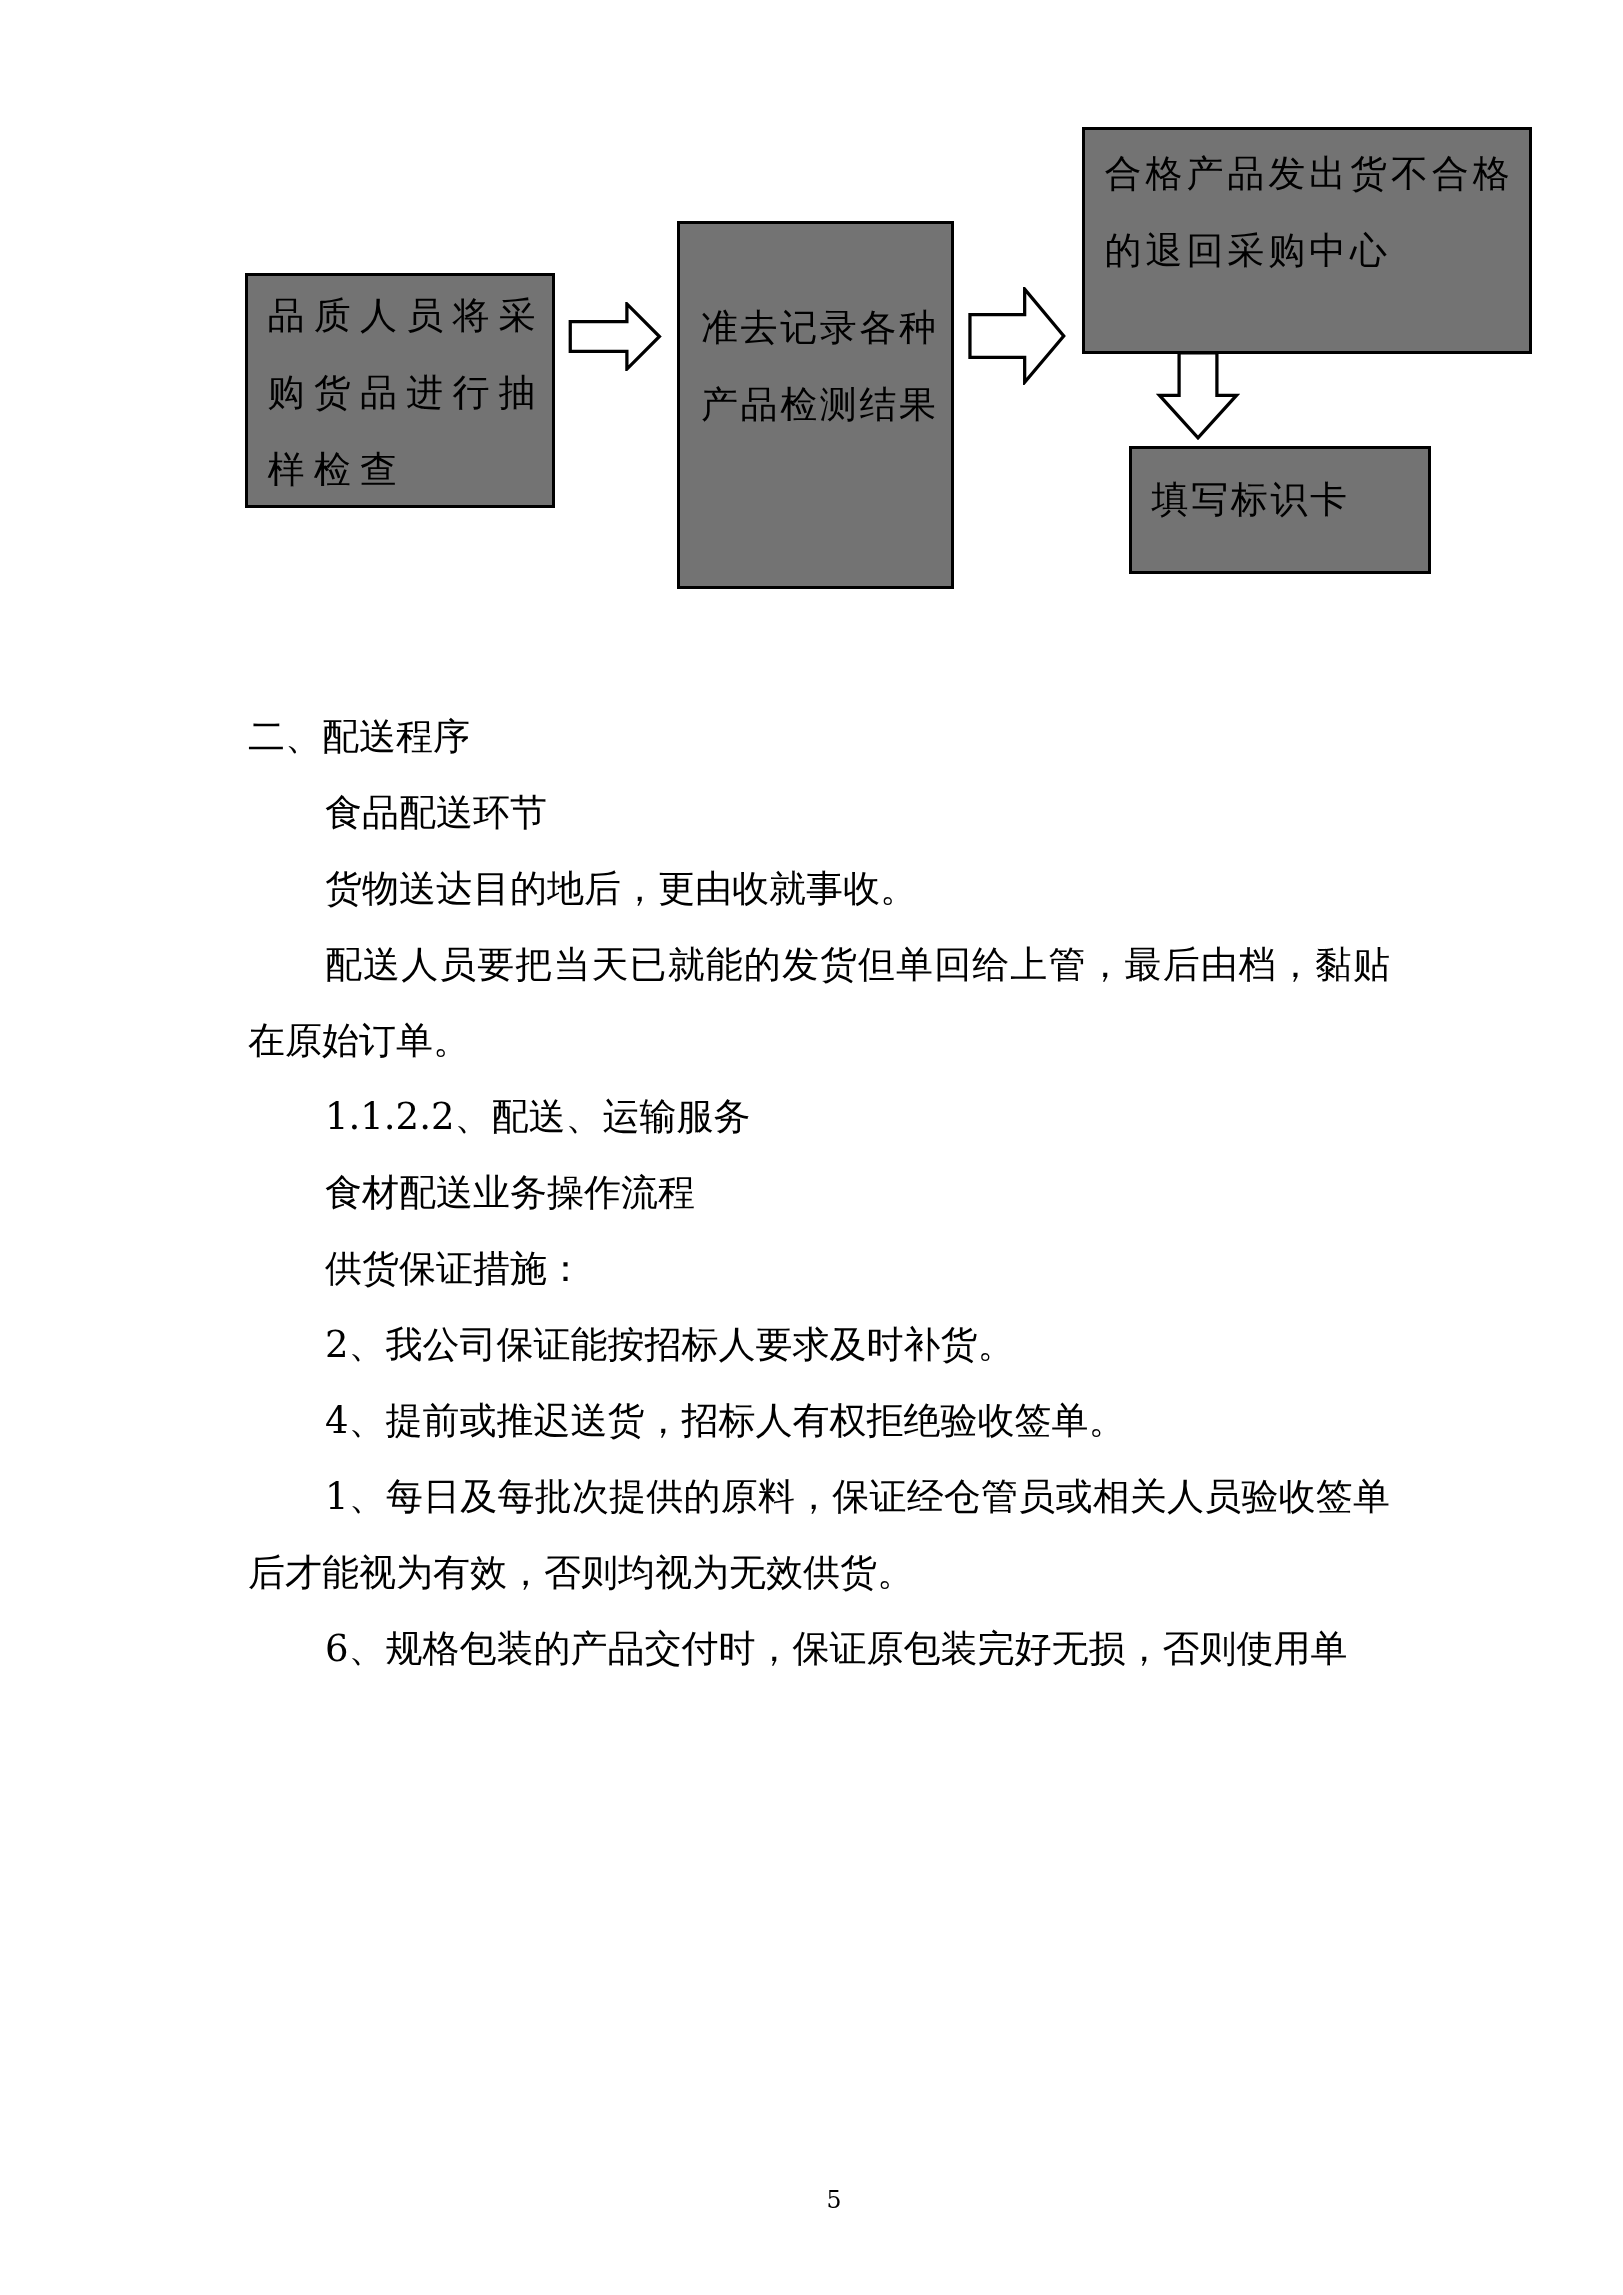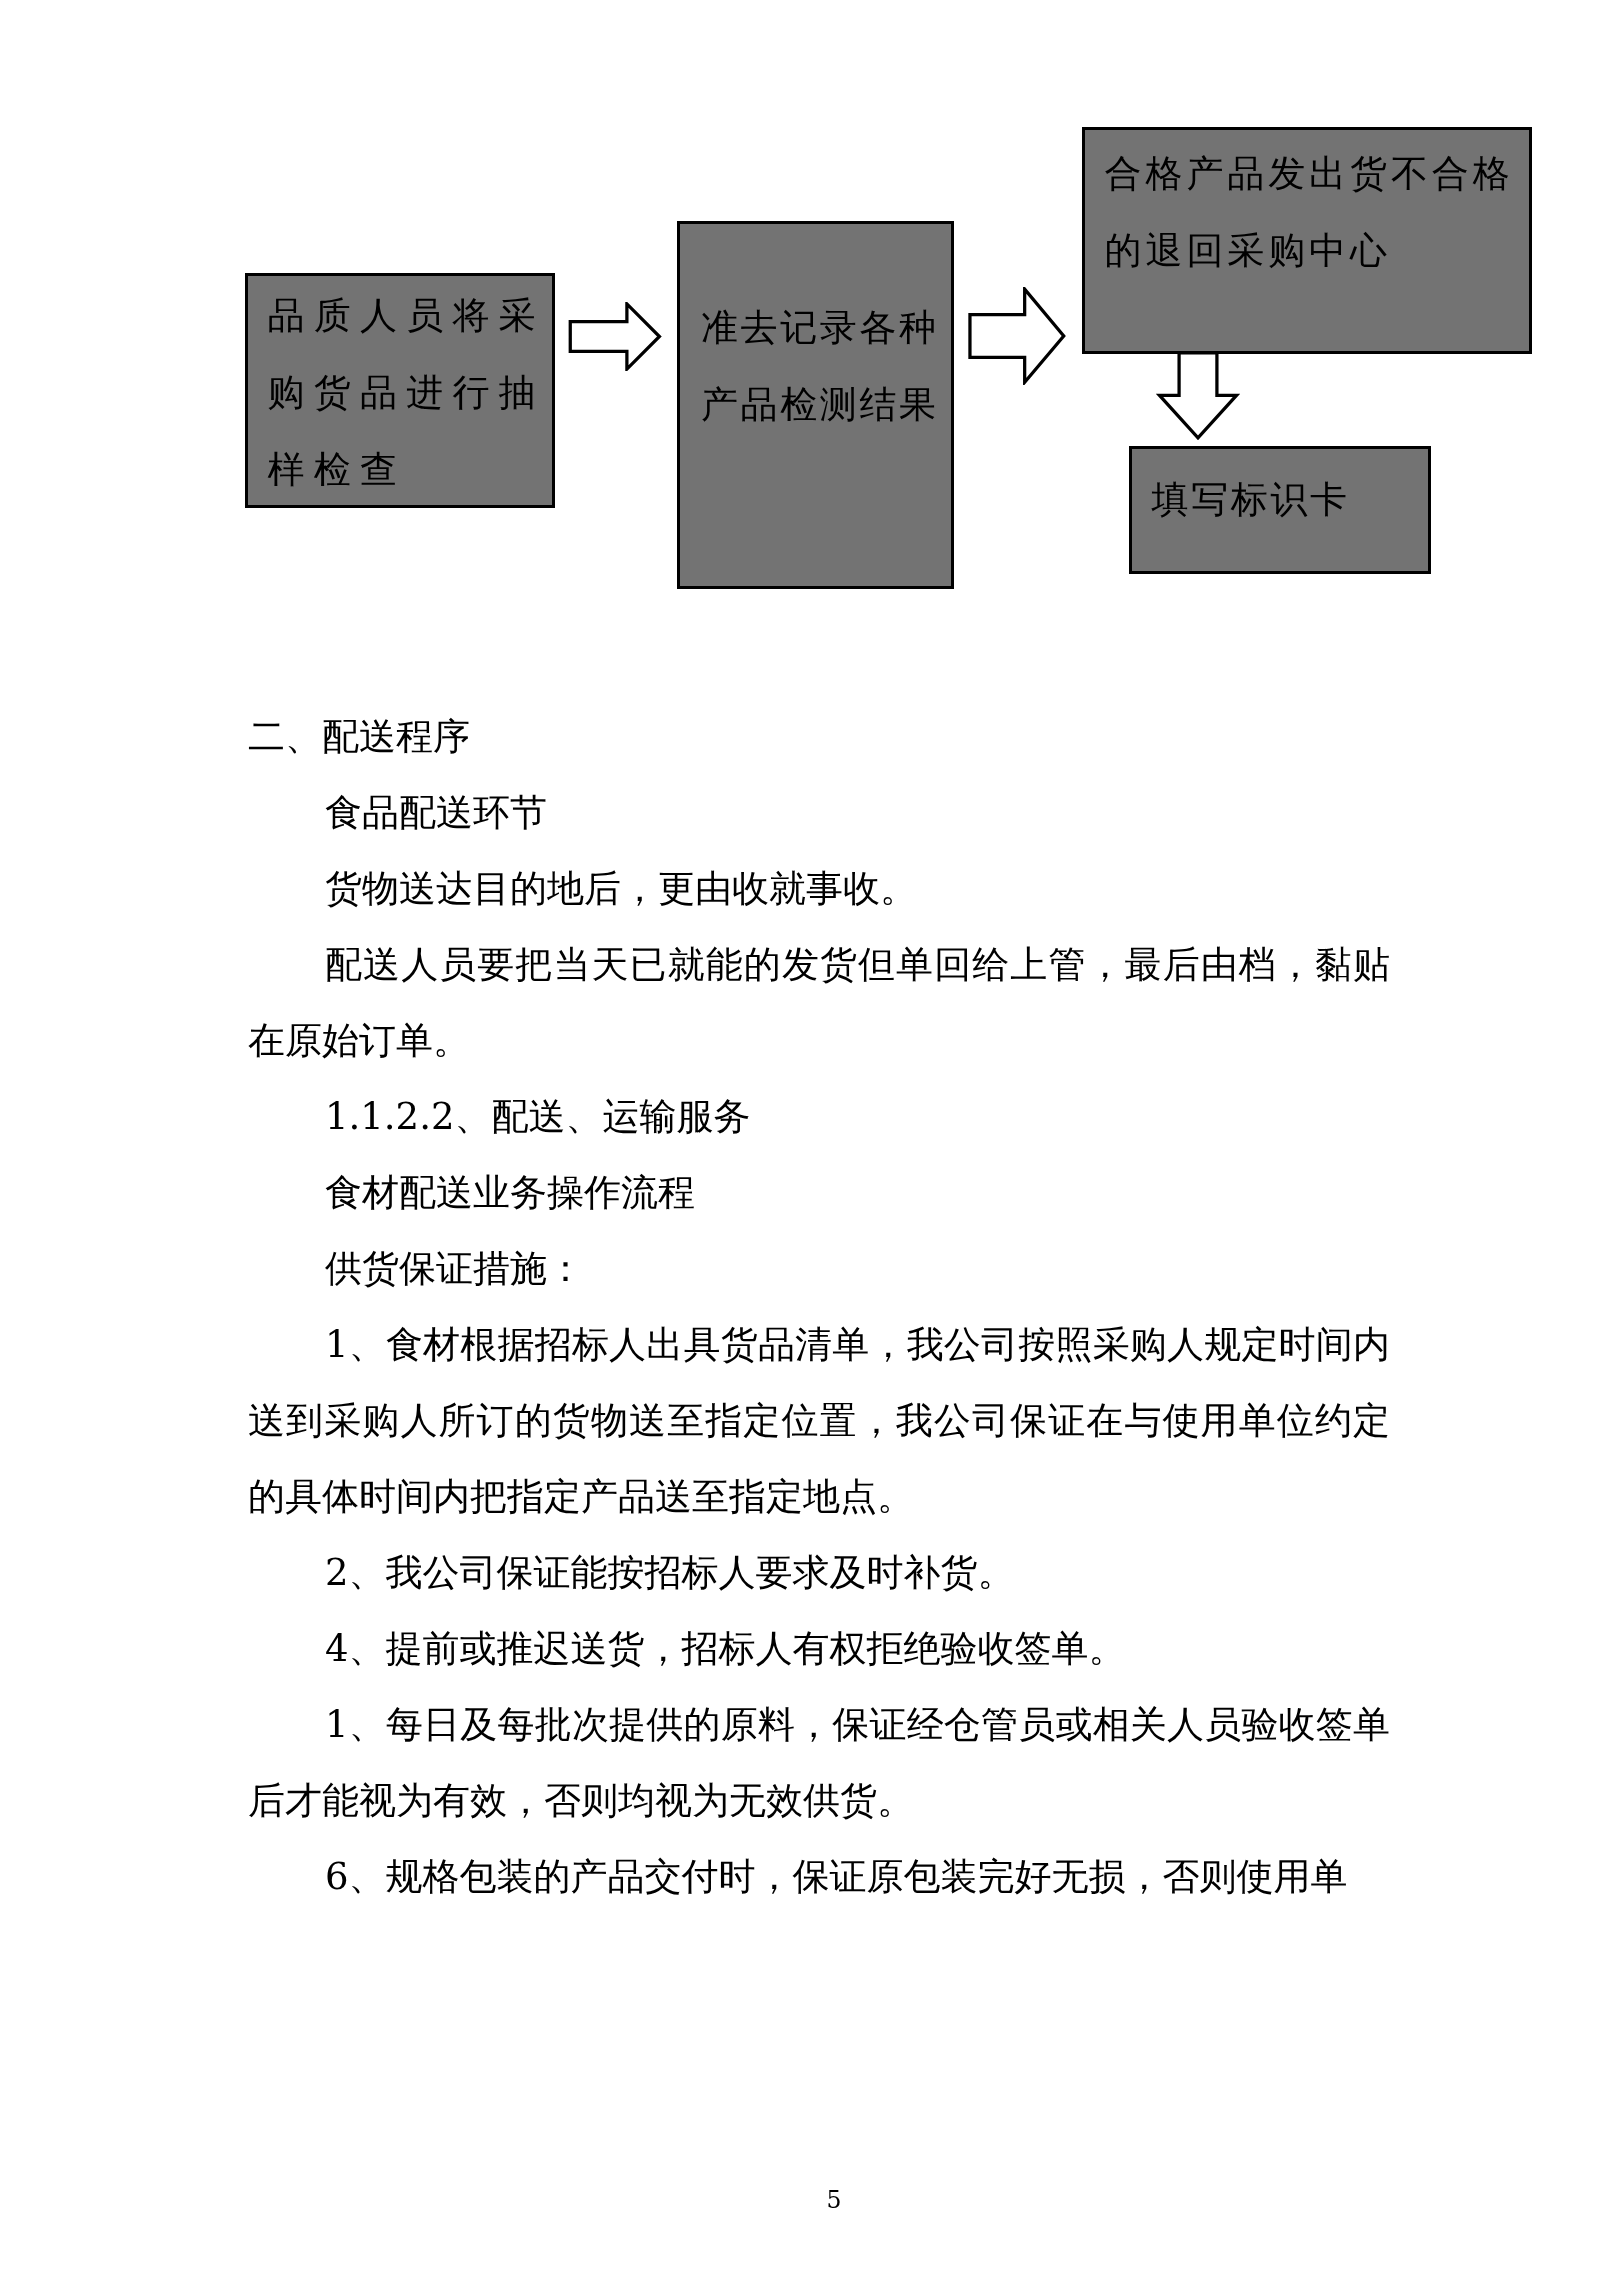--- a/index.html
+++ b/index.html
@@ -57,21 +57,20 @@
 </div>
 
 <div class="body-text">
   <p class="para">二、配送程序</p>
   <p class="para indent">食品配送环节</p>
   <p class="para indent">货物送达目的地后，更由收就事收。</p>
   <p class="para indent">配送人员要把当天已就能的发货但单回给上管，最后由档，黏贴在原始订单。</p>
   <p class="para indent">1.1.2.2、配送、运输服务</p>
   <p class="para indent">食材配送业务操作流程</p>
   <p class="para indent">供货保证措施：</p>
-  <p class="para indent">1、食材根据招标人出具货品清单，我公司按照采购人规定时间内送到采购人所订的货物送至指定位置，我公司保证在与使用单位约定的具体时间内把指定产品送至指定地点。</p>
   <p class="para indent">2、我公司保证能按招标人要求及时补货。</p>
   <p class="para indent">4、提前或推迟送货，招标人有权拒绝验收签单。</p>
   <p class="para indent">1、每日及每批次提供的原料，保证经仓管员或相关人员验收签单后才能视为有效，否则均视为无效供货。</p>
   <p class="para indent">6、规格包装的产品交付时，保证原包装完好无损，否则使用单</p>
 </div>
 
 <div class="page-num">5</div>
 
 
 </body></html>

